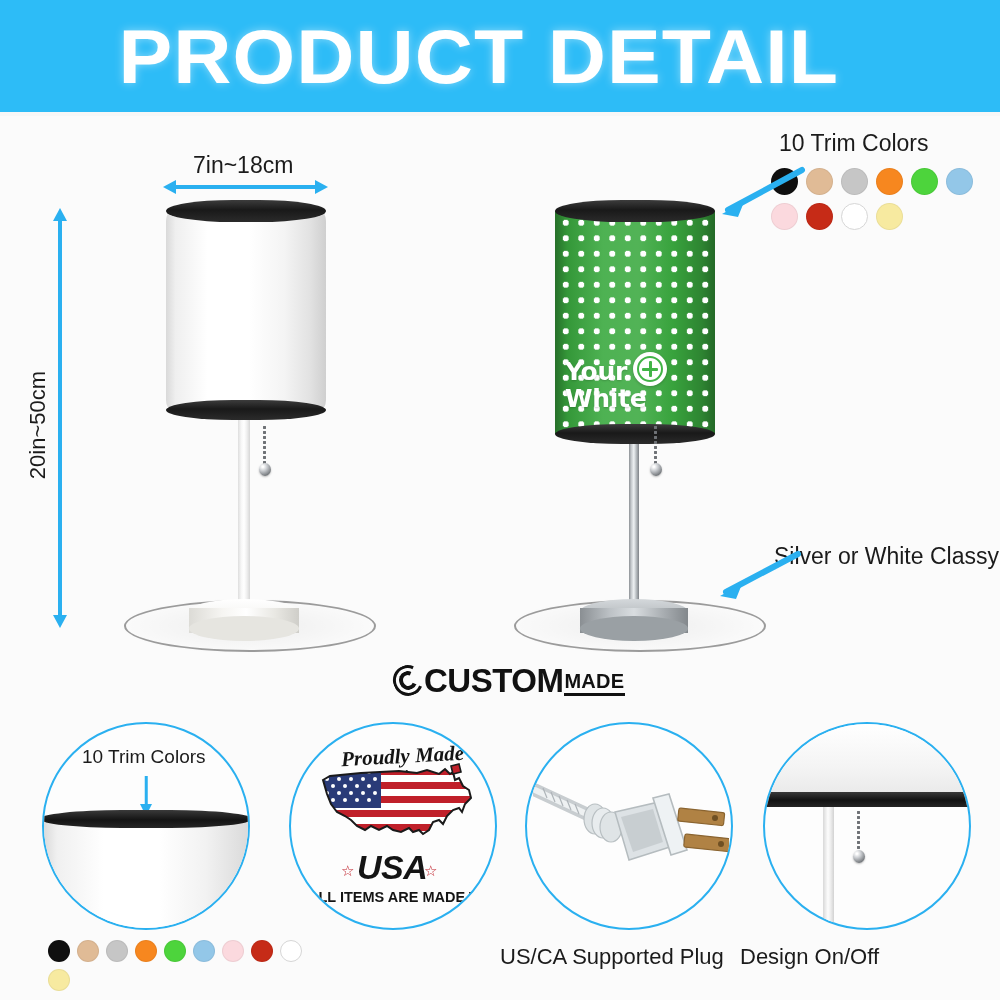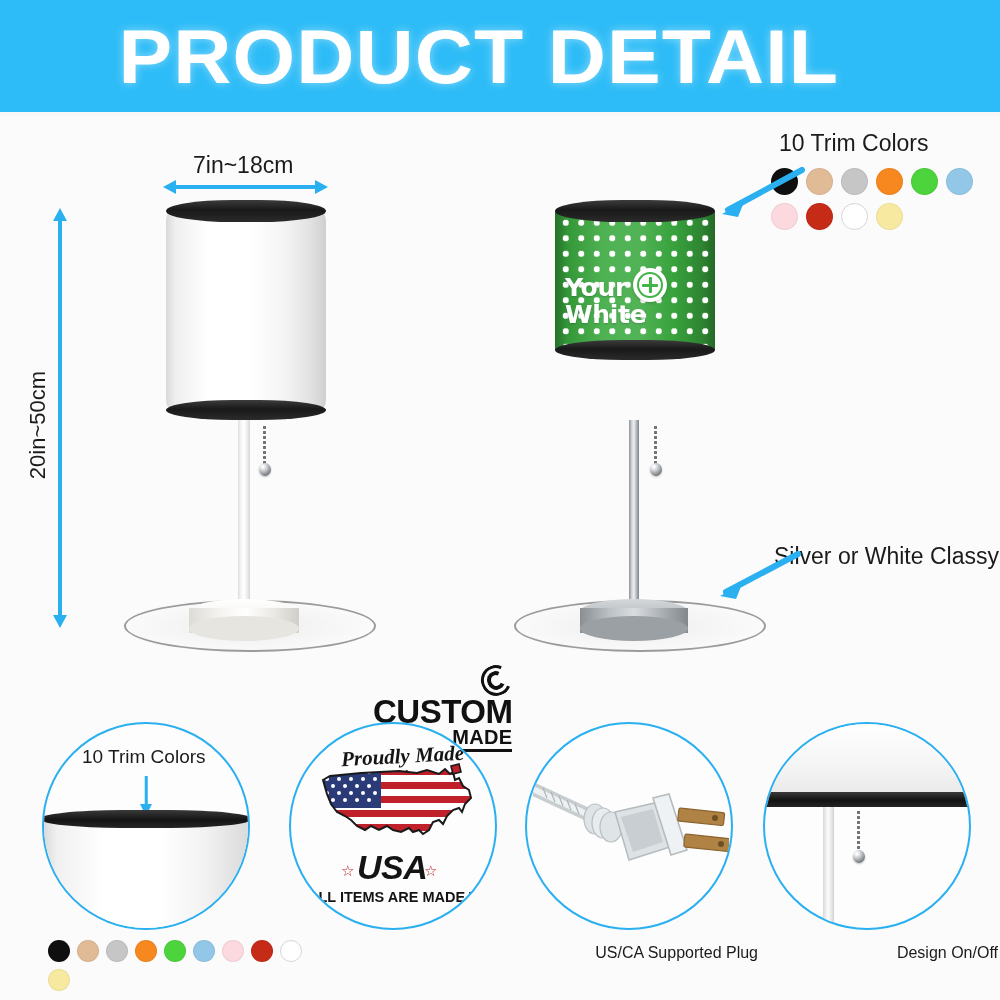--- a/index.html
+++ b/index.html
@@ -322,24 +322,24 @@
   .circle-card {
     position: absolute;
     border-radius: 50%;
     border: 2.5px solid #2ab0f0;
     background: #fdfdfd;
     overflow: hidden;
     box-sizing: border-box;
   }
   .circle-caption {
     position: absolute;
-    text-align: right;
+    text-align: left;
     color: #1b1b1b;
     font-family: "Liberation Sans Narrow", "Liberation Sans", sans-serif;
-    font-size: 16px;
+    font-size: 22px;
     white-space: nowrap;
   }
 
   
   .c1-shade {
     position: absolute;
     left: -4px; right: -4px; top: 86px; height: 160px;
   }
   .c1-trim {
     position: absolute; left: 0; right: 0; top: 0;
@@ -492,21 +492,21 @@
       <div class="top-ell"></div>
       <div class="side"></div>
       <div class="bot-ell"></div>
     </div>
 
     <div class="chain" style="left:654px; top:425px; height:40px;">
       <div class="beads"></div>
       <div class="ball"></div>
     </div>
 
-    <div class="shade-wrap" style="left:555px; top:200px; width:160px; height:160px;">
+    <div class="shade-wrap" style="left:555px; top:200px; width:160px; height:244px;">
       <div class="trim-top"></div>
       <div class="shade-body">
         <div class="shade-green-base"></div>
         <div class="shade-green"></div>
         <div class="design-text">
           <div>Your</div>
           <div>White</div>
         </div>
         <div class="plus-badge" style="left:78px; bottom:48px;">
           <div class="plus-ring"></div>
@@ -515,21 +515,21 @@
       <div class="trim-bot"></div>
     </div>
   </div>
 
   <div class="lbl" style="left:774px; top:543px; font-size:23px;">Silver or White Classy</div>
   <svg class="arrow-diag" style="left:694px; top:548px;" width="112" height="56" viewBox="0 0 112 56">
     <line x1="104" y1="6" x2="32" y2="44" stroke="#2ab0f0" stroke-width="6" stroke-linecap="round"></line>
     <polygon points="26,48 48,36 42,51" fill="#2ab0f0"></polygon>
   </svg>
 
-  <div class="logo" style="left:373px; top:665px;flex-direction:column;">
+  <div class="logo" style="left:393px; top:665px;">
     <div class="logo-c">
       <div class="ring-out"></div>
       <div class="ring-in"></div>
     </div>
     <div class="logo-custom">CUSTOM</div>
     <div class="logo-witch-wrap">
       <div class="logo-witch">MADE</div>
       <div class="logo-witch-bar"></div>
     </div>
   </div>

